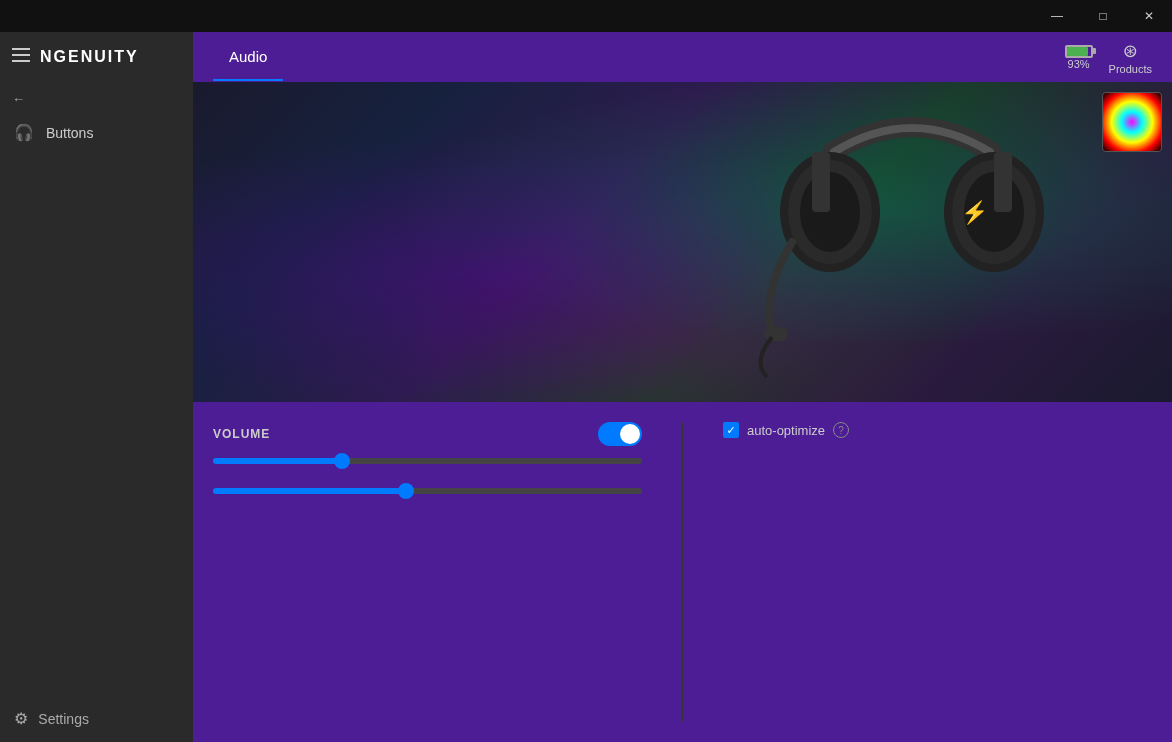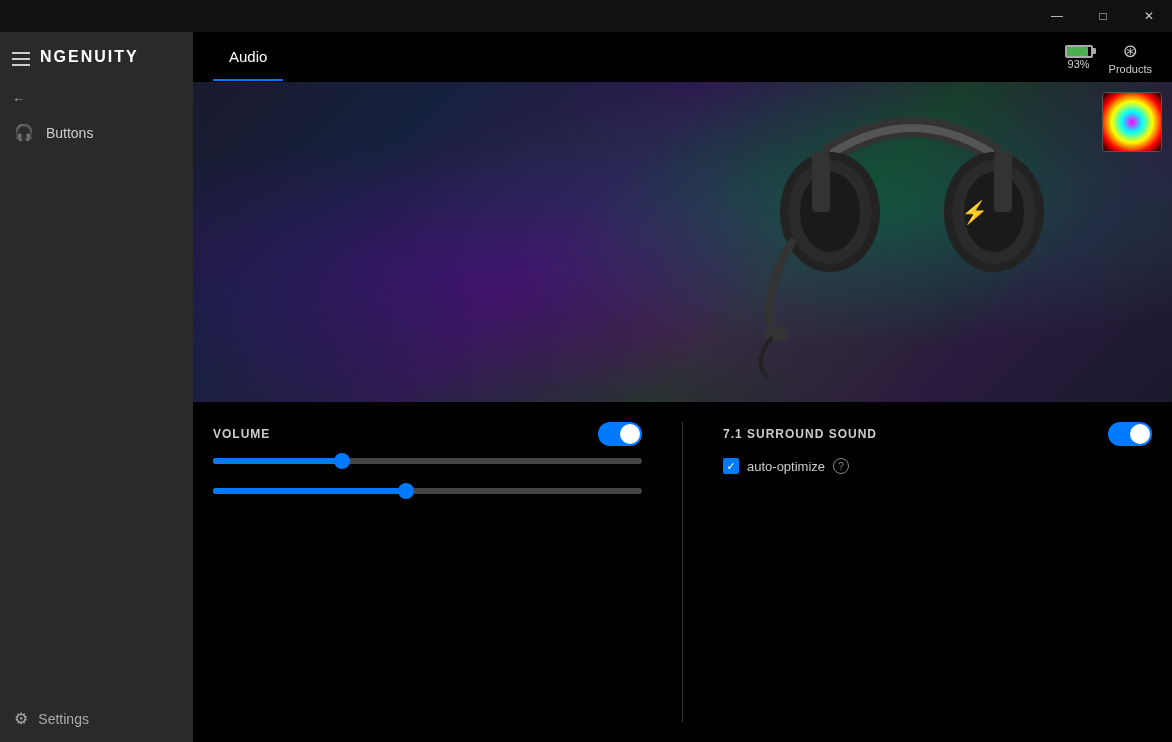--- a/index.html
+++ b/index.html
@@ -53,21 +53,21 @@
     .sidebar {
       width: 193px;
       background: #2a2a2a;
       display: flex;
       flex-direction: column;
       flex-shrink: 0;
     }
 
     .sidebar-header {
       display: flex;
-      align-items: flex-end;
+      align-items: flex-start;
       padding: 16px 12px;
       gap: 10px;
     }
 
     .hamburger-icon {
       display: flex;
       flex-direction: column;
       gap: 4px;
       cursor: pointer;
     }
@@ -132,21 +132,21 @@
       flex-direction: column;
       overflow: hidden;
     }
 
     
     .top-bar {
       display: flex;
       align-items: center;
       justify-content: space-between;
       padding: 0 20px;
-      background: #000000;
+      background: #4c1d95;
       height: 50px;
       flex-shrink: 0;
     }
 
     .tabs {
       display: flex;
       gap: 0;
     }
 
     .tab {
@@ -270,21 +270,21 @@
       width: 60px;
       height: 60px;
       border-radius: 4px;
       background: radial-gradient(circle, #ff00ff, #00ffff, #ffff00, #ff0000, #000000);
       border: 1px solid #555;
     }
 
     
     .controls-area {
       flex: 1;
-      background: #000000;
+      background: #4c1d95;
       display: flex;
       gap: 0;
       padding: 20px 20px;
       overflow: hidden;
     }
 
     .controls-left {
       flex: 1;
       padding-right: 40px;
       border-right: 1px solid #333;
@@ -567,26 +567,20 @@
             <div class="slider-thumb" style="left:45%;"></div>
           </div>
         </div>
 
 
       </div>
 
       <div class="controls-right">
 
         <div class="control-group">
-          <div class="control-header">
-            <span class="control-label">7.1 SURROUND SOUND</span>
-            <div class="toggle on">
-              <div class="toggle-knob"></div>
-            </div>
-          </div>
           <div class="checkbox-row">
             <div class="checkbox">
               <span class="checkmark">✓</span>
             </div>
             <span>auto-optimize</span>
             <div class="help-icon">?</div>
           </div>
         </div>
 
 

